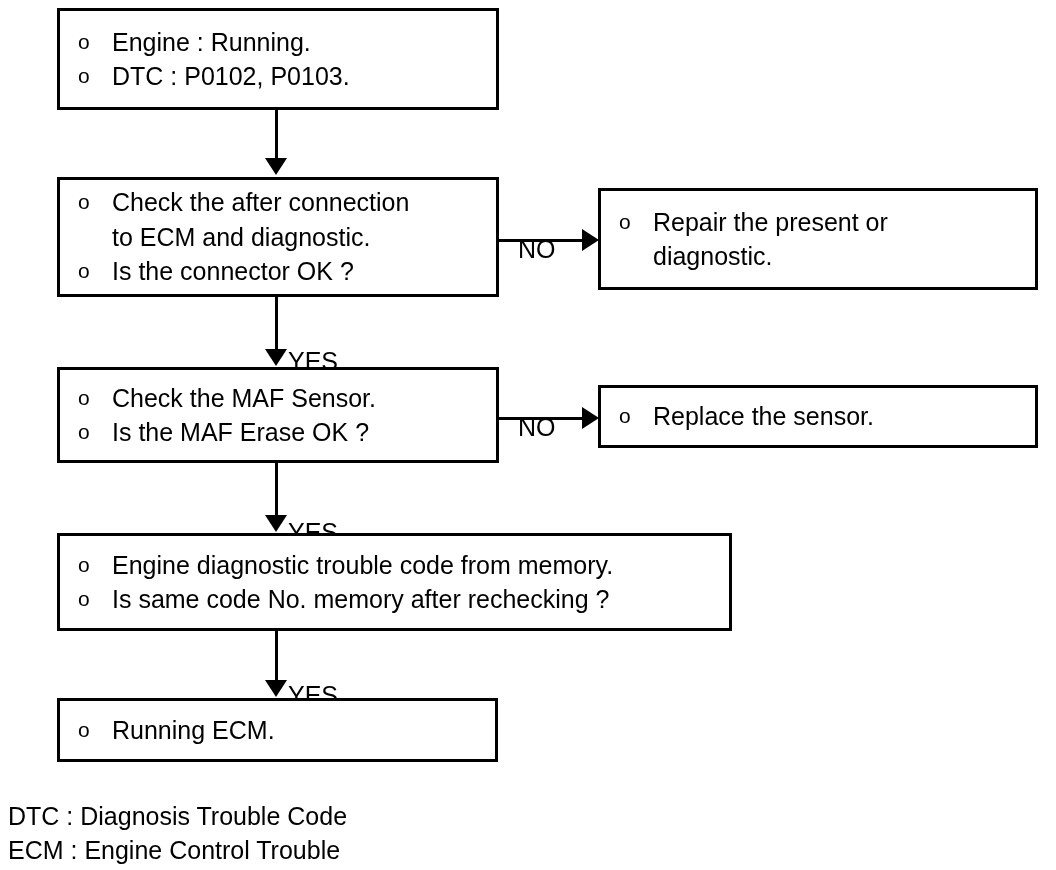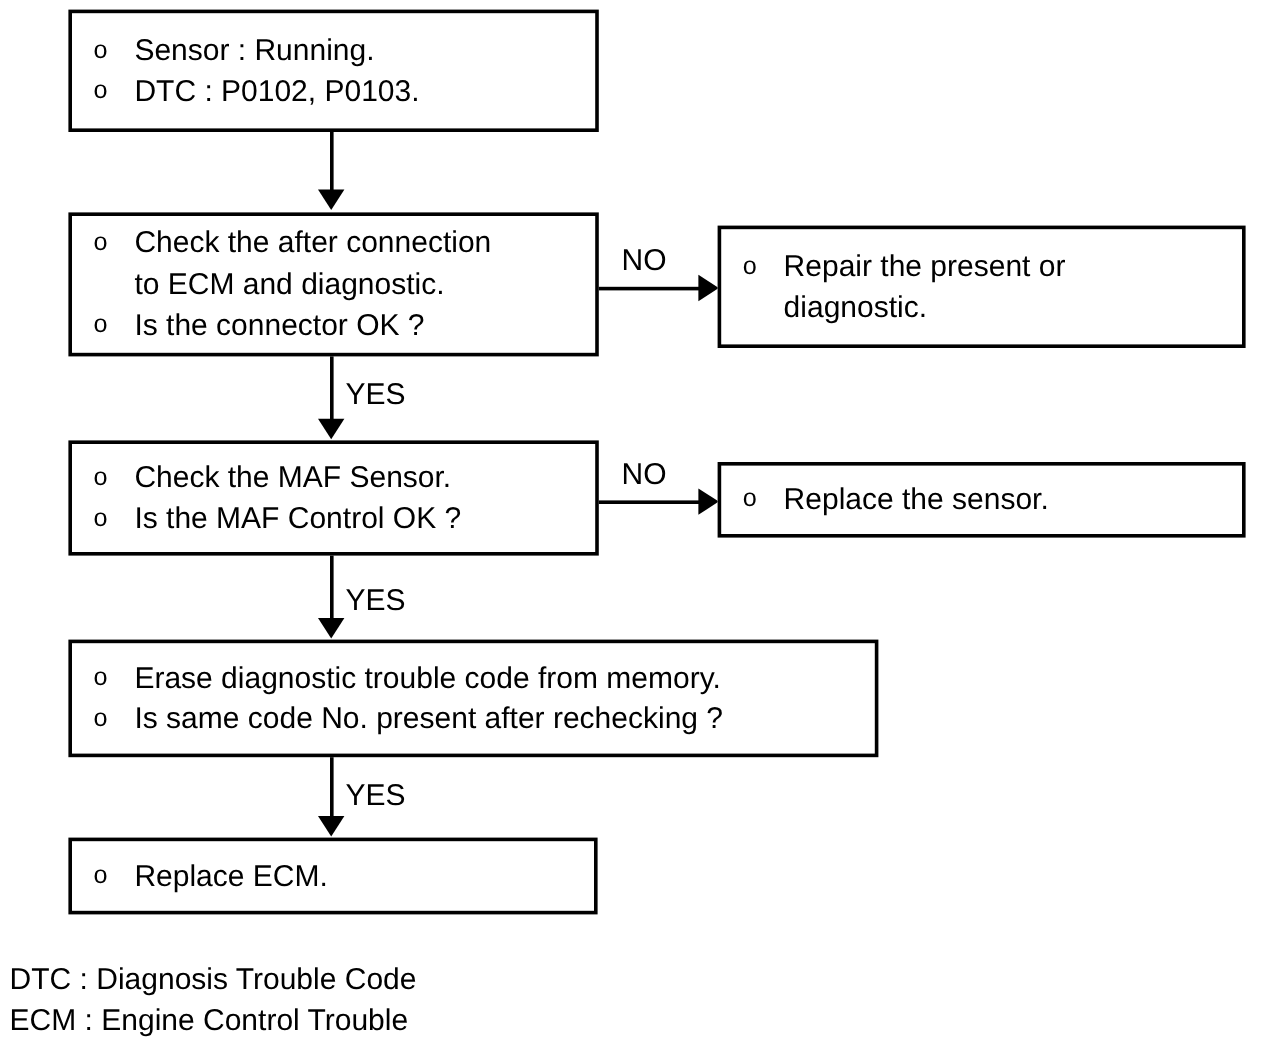--- a/index.html
+++ b/index.html
@@ -69,20 +69,21 @@
     width: 0; height: 0;
     border-top: 11px solid transparent;
     border-bottom: 11px solid transparent;
     border-left: 17px solid #000000;
   }
   .edge-label {
     position: absolute;
     font-size: 25px;
     line-height: 1;
     white-space: pre;
+    margin-top: 32px;
   }
 
   
   .legend {
     position: absolute;
     left: 8px;
     top: 800px;
     font-size: 25px;
     line-height: 1.35;
   }
@@ -90,21 +91,21 @@
 </style>
 </head>
 <body>
 
 <div id="page">
 
   <div class="node" style="left:57px; top:8px; width:442px; height:102px;">
     <div class="node-lines">
       <div class="line">
         <span class="bullet">o</span>
-        <span class="line-text">Sensor : Running.</span>
+        <span class="line-text">Engine : Running.</span>
       </div>
       <div class="line">
         <span class="bullet">o</span>
         <span class="line-text">DTC : P0102, P0103.</span>
       </div>
     </div>
   </div>
 
   <div class="vline" style="left:275px; top:110px; height:51px;"></div>
   <div class="arrow-down" style="left:265px; top:158px;"></div>
@@ -148,21 +149,21 @@
   <div class="edge-label" style="left:288px; top:317px;">YES</div>
 
   <div class="node" style="left:57px; top:367px; width:442px; height:96px;">
     <div class="node-lines">
       <div class="line">
         <span class="bullet">o</span>
         <span class="line-text">Check the MAF Sensor.</span>
       </div>
       <div class="line">
         <span class="bullet">o</span>
-        <span class="line-text">Is the MAF Control OK ?</span>
+        <span class="line-text">Is the MAF Erase OK ?</span>
       </div>
     </div>
   </div>
 
   <div class="hline" style="left:499px; top:417px; width:85px;"></div>
   <div class="arrow-right" style="left:582px; top:407px;"></div>
   <div class="edge-label" style="left:518px; top:383px;">NO</div>
 
   <div class="node" style="left:598px; top:385px; width:440px; height:63px;">
     <div class="node-lines">
@@ -174,38 +175,38 @@
   </div>
 
   <div class="vline" style="left:275px; top:463px; height:55px;"></div>
   <div class="arrow-down" style="left:265px; top:515px;"></div>
   <div class="edge-label" style="left:288px; top:488px;">YES</div>
 
   <div class="node" style="left:57px; top:533px; width:675px; height:98px;">
     <div class="node-lines">
       <div class="line">
         <span class="bullet">o</span>
-        <span class="line-text">Erase diagnostic trouble code from memory.</span>
-      </div>
-      <div class="line">
-        <span class="bullet">o</span>
-        <span class="line-text">Is same code No. present after rechecking ?</span>
+        <span class="line-text">Engine diagnostic trouble code from memory.</span>
+      </div>
+      <div class="line">
+        <span class="bullet">o</span>
+        <span class="line-text">Is same code No. memory after rechecking ?</span>
       </div>
     </div>
   </div>
 
   <div class="vline" style="left:275px; top:631px; height:52px;"></div>
   <div class="arrow-down" style="left:265px; top:680px;"></div>
   <div class="edge-label" style="left:288px; top:651px;">YES</div>
 
   <div class="node" style="left:57px; top:698px; width:441px; height:64px;">
     <div class="node-lines">
       <div class="line">
         <span class="bullet">o</span>
-        <span class="line-text">Replace ECM.</span>
+        <span class="line-text">Running ECM.</span>
       </div>
     </div>
   </div>
 
   <div class="legend">
     <div>DTC : Diagnosis Trouble Code</div>
     <div>ECM : Engine Control Trouble</div>
   </div>
 
 </div>

